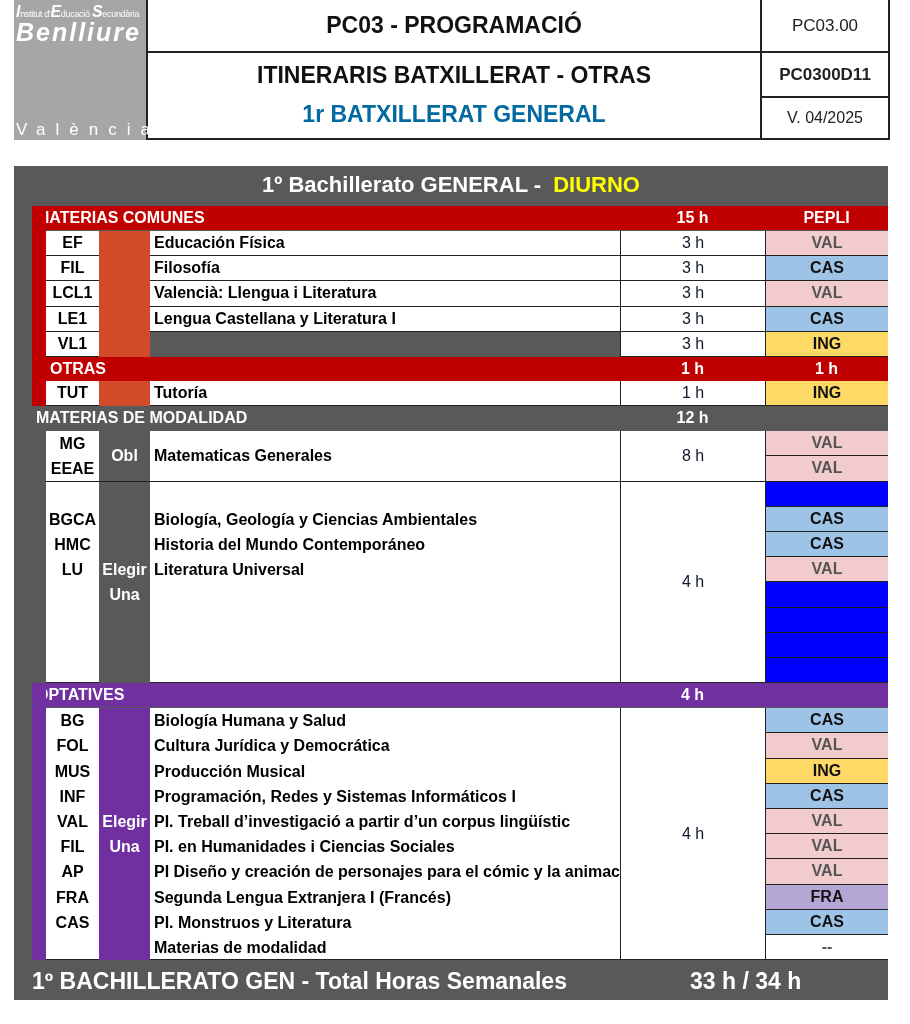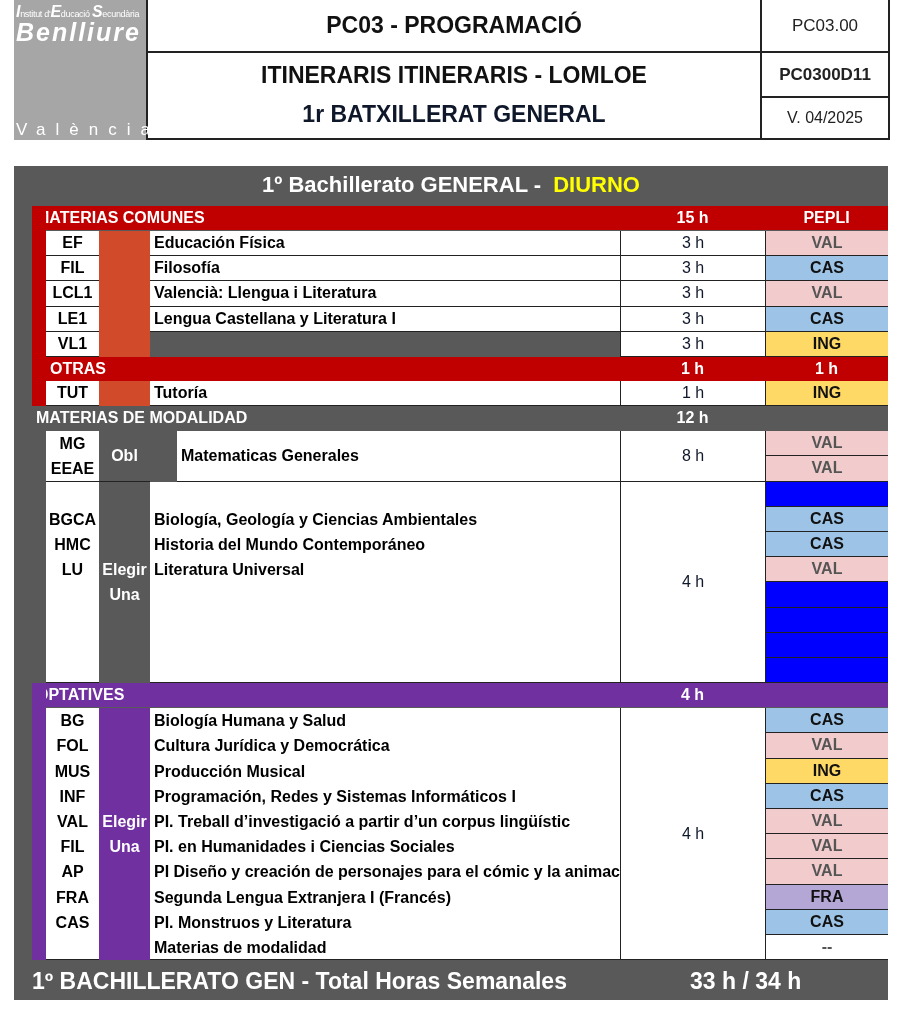--- a/index.html
+++ b/index.html
@@ -8,21 +8,21 @@
   
   .hdr { position:absolute; left:14px; top:0; width:874px; height:140px; }
   .logo { position:absolute; left:0; top:0; width:134px; height:140px; background:#a6a6a6; border-right:2px solid #222; box-sizing:border-box; }
   .logo .l1 { position:absolute; left:2px; top:3px; font-size:9px; color:#fff; white-space:nowrap; letter-spacing:-0.3px; }
   .logo .l1 b { font-size:16px; font-style:italic; font-weight:bold; }
   .logo .l2 { position:absolute; left:2px; top:18px; font-size:25px; font-weight:bold; font-style:italic; color:#fff; letter-spacing:2px; }
   .logo .l3 { position:absolute; left:2px; bottom:0px; font-size:17px; color:#fff; letter-spacing:10px; }
   .hmid { position:absolute; left:134px; top:0; width:614px; height:140px; border-right:2px solid #222; border-bottom:2px solid #222; box-sizing:border-box; }
   .hmid .t1 { position:absolute; left:0; top:0; width:100%; height:53px; border-bottom:2px solid #222; display:flex; align-items:center; justify-content:center; font-weight:bold; font-size:23px; color:#111; box-sizing:border-box; }
   .hmid .t2 { position:absolute; left:0; top:62px; width:100%; text-align:center; font-weight:bold; font-size:23px; color:#111; }
-  .hmid .t3 { position:absolute; left:0; top:101px; width:100%; text-align:center; font-weight:bold; font-size:23px; color:#0f172a; }
+  .hmid .t3 { position:absolute; left:0; top:101px; width:100%; text-align:center; font-weight:bold; font-size:23px; color:#0369a1; }
   .hright { position:absolute; left:748px; top:0; width:128px; height:140px; border-right:2px solid #222; border-bottom:2px solid #222; box-sizing:border-box; }
   .hright div { position:absolute; left:0; width:100%; display:flex; align-items:center; justify-content:center; color:#222; box-sizing:border-box; }
   .hright .r1 { top:0; height:53px; border-bottom:2px solid #222; font-size:17px; }
   .hright .r2 { top:53px; height:45px; border-bottom:2px solid #222; font-size:17px; font-weight:bold; }
   .hright .r3 { top:98px; height:40px; font-size:16px; }
 
   
   .panel { position:absolute; left:14px; top:166px; width:874px; height:834px; background:#595959; }
   .ptitle { position:absolute; left:0; top:0; width:100%; height:37px; display:flex; align-items:center; justify-content:center; color:#fff; font-weight:bold; font-size:22px; }
   .ptitle .diurno { color:#ffff00; margin-left:12px; }
@@ -54,21 +54,21 @@
 <body>
 
 <div class="hdr">
   <div class="logo">
     <div class="l1"><b>I</b><span>nstitut d'</span><b>E</b><span>ducació </span><b>S</b><span>ecundària</span></div>
     <div class="l2">Benlliure</div>
     <div class="l3">València</div>
   </div>
   <div class="hmid">
     <div class="t1">PC03 - PROGRAMACIÓ</div>
-    <div class="t2">ITINERARIS ITINERARIS - LOMLOE</div>
+    <div class="t2">ITINERARIS BATXILLERAT - OTRAS</div>
     <div class="t3">1r BATXILLERAT GENERAL</div>
   </div>
   <div class="hright">
     <div class="r1">PC03.00</div>
     <div class="r2">PC0300D11</div>
     <div class="r3">V. 04/2025</div>
   </div>
 </div>
 
 <div class="panel" id="panel">
@@ -118,21 +118,21 @@
     <div class="cell pepli ing" style="top: 215px; height: 25.2px;">ING</div>
     <div class="sec" style="top: 240.2px; left: 18px; width: 856px; background: rgb(89, 89, 89);">
       <div class="lbl">MATERIAS DE MODALIDAD</div>
       <div class="hrs" style="left: 588px;">12 h</div>
     </div>
     <div class="cell code" style="top: 265.2px; height: 50.4px; flex-direction: column; justify-content: center; line-height: 25px;">
       <span>MG</span>
       <span>EEAE</span>
     </div>
     <div class="cell cat" style="top: 265.2px; height: 50.4px; background: rgb(89, 89, 89); color: rgb(255, 255, 255); justify-content: center; border-bottom: 1px solid rgb(34, 34, 34);">Obl</div>
-    <div class="cell name" style="top: 265.2px; height: 50.4px; flex-direction: column; align-items: flex-start; justify-content: center; line-height: 25px; margin-left: 27px;">
+    <div class="cell name" style="top: 265.2px; height: 50.4px; flex-direction: column; align-items: flex-start; justify-content: center; line-height: 25px;">
       <span>Matematicas Generales</span>
     </div>
     <div class="cell hours" style="top: 265.2px; height: 50.4px;">8 h</div>
     <div class="cell pepli val" style="top: 265.2px; height: 25.2px;">VAL</div>
     <div class="cell pepli val" style="top: 290.4px; height: 25.2px;">VAL</div>
     <div class="cell code" style="top: 315.6px; height: 201.6px; flex-direction: column; justify-content: flex-start; padding-top: 25.2px; line-height: 25px;">
       <span>BGCA</span>
       <span>HMC</span>
       <span>LU</span>
     </div>

